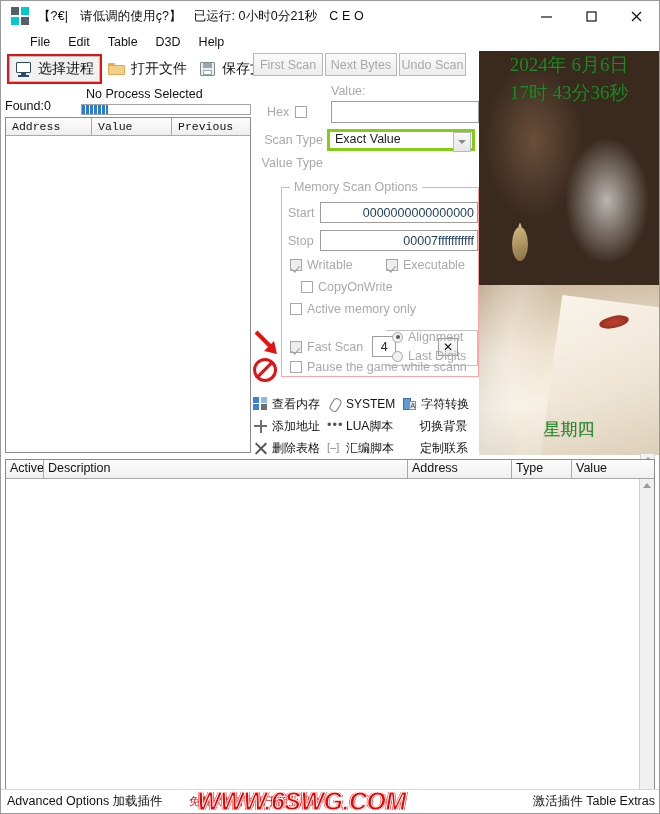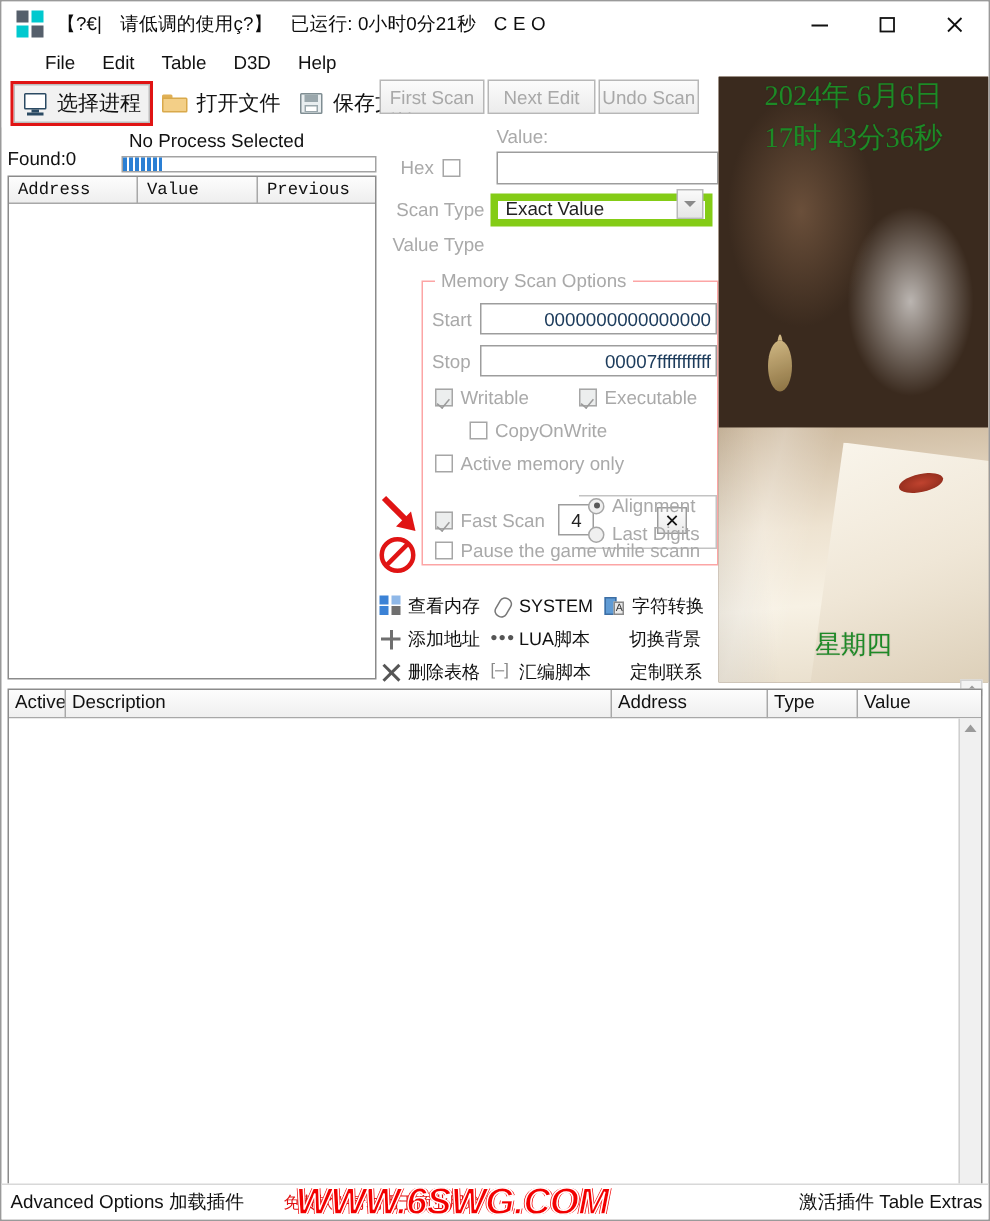--- a/index.html
+++ b/index.html
@@ -171,22 +171,22 @@
   .chk.gr { background: #eceeee; }
   .valbox {
     position: absolute; left: 78px; top: 48px;
     width: 148px; height: 22px;
     border: 1px solid #9d9d9d; background: #ffffff;
   }
 
   .sel-row { position: absolute; display: flex; align-items: center; }
   .selbox {
     width: 148px; height: 22px;
-    border: 5px solid #84cc16; background: #ffffff;
-    display: flex; align-items: flex-end; justify-content: space-between;
+    border: 3px solid #84cc16; background: #ffffff;
+    display: flex; align-items: flex-start; justify-content: space-between;
   }
   .selbox .txt { font-size: 12.5px; color: #222; padding-left: 5px; }
   .selbox .arw {
     width: 18px; height: 20px; margin: 0 1px 0 0;
     background: linear-gradient(#fafafa,#e6e6e6);
     border: 1px solid #b9b9b9;
     display: flex; align-items: center; justify-content: center;
   }
   .selbox .arw::after {
     content: ""; border-left: 4px solid transparent; border-right: 4px solid transparent;
@@ -472,21 +472,21 @@
       <div class="c c2">Value</div>
       <div class="c c3">Previous</div>
     </div>
     <div class="body"></div>
   </div>
 
   <div class="scanpanel">
 
     <div class="scanrow">
       <div class="scanbtn sb1">First Scan</div>
-      <div class="scanbtn sb2">Next Edit</div>
+      <div class="scanbtn sb2">Next Bytes</div>
       <div class="scanbtn sb3">Undo Scan</div>
     </div>
 
     <div class="lbl valuelabel">Value:</div>
 
     <div class="hexrow">
       <span class="lbl">Hex</span>
       <span class="chk"></span>
     </div>
     <div class="valbox"></div>
@@ -518,21 +518,21 @@
 
       <div class="cbrow" style="left:8px; top:70px;">
         <span class="chk gr on"></span>
         <span class="lbl">Writable</span>
       </div>
       <div class="cbrow" style="left:104px; top:70px;">
         <span class="chk gr on"></span>
         <span class="lbl">Executable</span>
       </div>
 
-      <div class="cbrow" style="left:20px; top:92px;padding-left:11px;">
+      <div class="cbrow" style="left:8px; top:92px;padding-left:11px;">
         <span class="chk"></span>
         <span class="lbl">CopyOnWrite</span>
       </div>
 
       <div class="cbrow" style="left:8px; top:114px;">
         <span class="chk"></span>
         <span class="lbl">Active memory only</span>
       </div>
       <div class="xbtn">✕</div>
 

